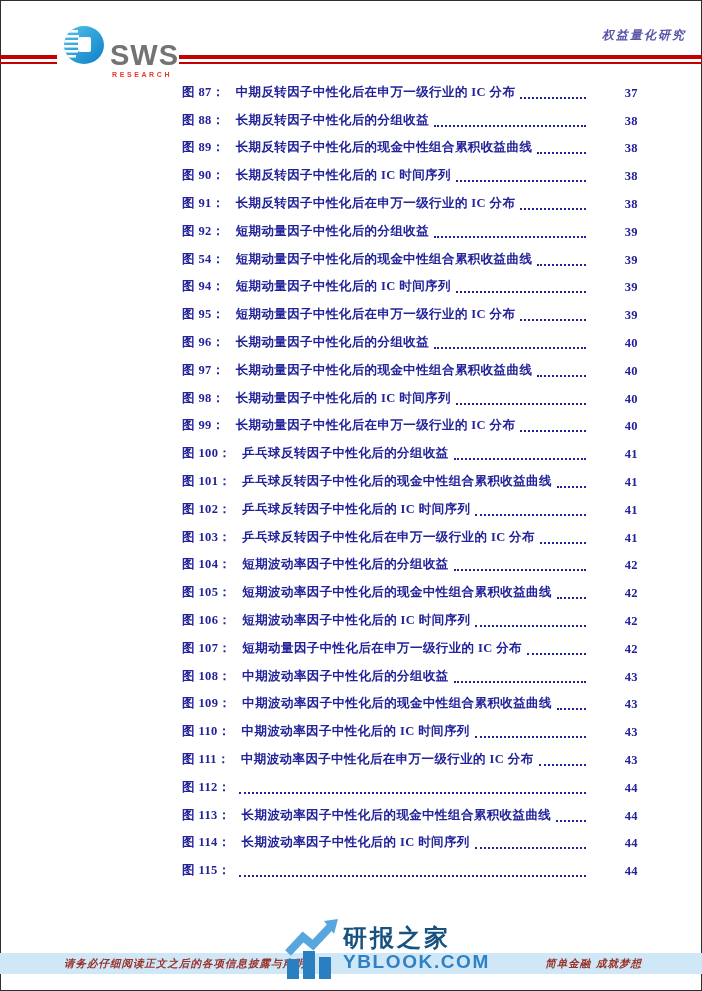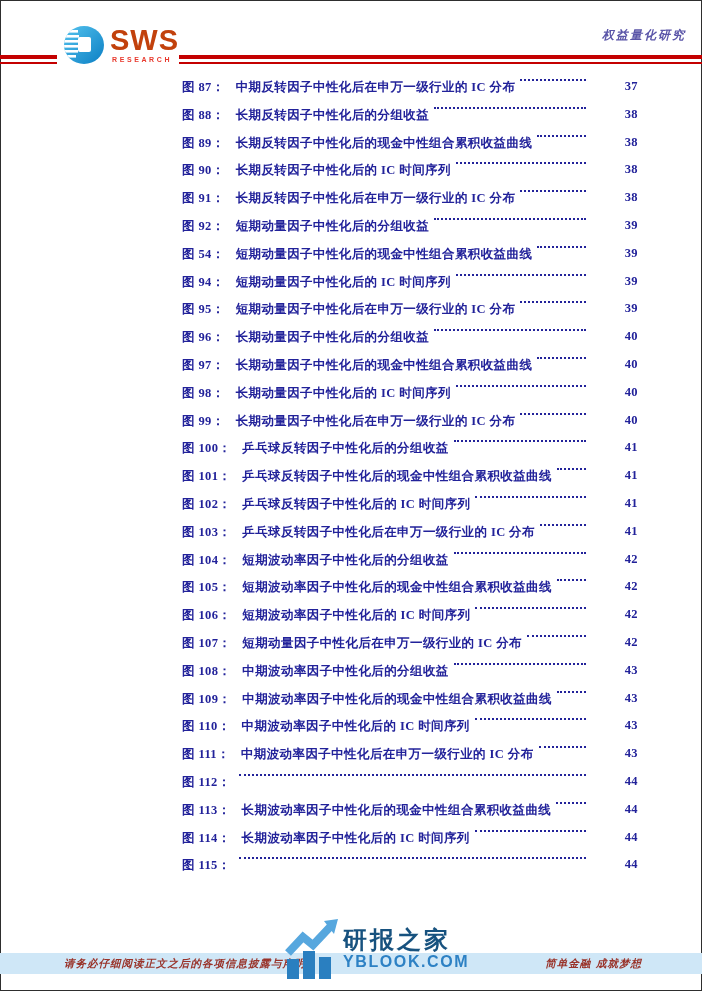--- a/index.html
+++ b/index.html
@@ -15,21 +15,21 @@
   
   .logo {
     position: absolute; left: 63px; top: 25px;
     display: flex; align-items: flex-start;
   }
   .logo-globe { display: block; }
   .logo-textcol { margin-left: 3px; margin-top: 3px; }
   .logo-sws {
     font-family: "Liberation Sans", sans-serif;
     font-weight: bold; font-size: 29px; line-height: 0.85;
-    color: #c2410c; letter-spacing: 1px;
+    color: #737373; letter-spacing: 1px; margin-top: 15px;
   }
   .logo-research {
     font-family: "Liberation Sans", sans-serif;
     font-weight: bold; font-size: 7px; color: #e8392d;
     letter-spacing: 2.6px; margin-top: 3px; padding-left: 2px;
   }
   .header-category {
     position: absolute; top: 27px; right: 16px;
     font-family: "DejaVu Serif", serif; font-style: italic; font-weight: bold;
     font-size: 12px; color: #5a55a8; letter-spacing: 2px;
@@ -38,21 +38,21 @@
   .rule-left-thick  { left: 0; width: 57px;  top: 55px; height: 4px; }
   .rule-left-thin   { left: 0; width: 57px;  top: 62px; height: 2px; }
   .rule-right-thick { left: 179px; right: 0; top: 55px; height: 4px; }
   .rule-right-thin  { left: 179px; right: 0; top: 62px; height: 2px; }
 
   
   .toc-list {
     position: absolute; left: 182px; right: 64px; top: 79px;
   }
   .toc-row {
-    display: flex; 
+    display: flex; align-items: flex-end;
     height: 27.8px; padding-bottom: 6px;
     font-family: "Liberation Serif", "DejaVu Serif", serif;
     font-weight: bold; font-size: 12.5px;
     color: #22229a; letter-spacing: 0.4px;
     cursor: pointer;
   }
   .toc-label { white-space: pre; margin-right: 3px; }
   .toc-title { white-space: pre; margin-left: 8px; }
   .toc-leader {
     flex: 1 1 auto; height: 0;
@@ -80,21 +80,21 @@
     display: flex; align-items: center; z-index: 3;
   }
   .wm-icon { display: block; }
   .wm-textcol { margin-left: 5px; }
   .wm-name {
     font-family: "Liberation Sans", sans-serif; font-weight: bold;
     font-size: 24px; line-height: 1.05; color: #17527f; letter-spacing: 3px;
   }
   .wm-site {
     font-family: "Liberation Sans", sans-serif; font-weight: bold;
-    font-size: 16px; color: #2d81c4; letter-spacing: 1.6px;
+    font-size: 19px; color: #2d81c4; letter-spacing: 1.6px;
   }
 </style>
 </head>
 <body>
 
 <div class="logo">
   <svg class="logo-globe" width="44" height="40" viewBox="0 0 44 40" aria-hidden="true">
     <defs>
       <linearGradient id="globeGrad" x1="0" y1="0" x2="1" y2="1">
         <stop offset="0" stop-color="#55c3ee"></stop>

